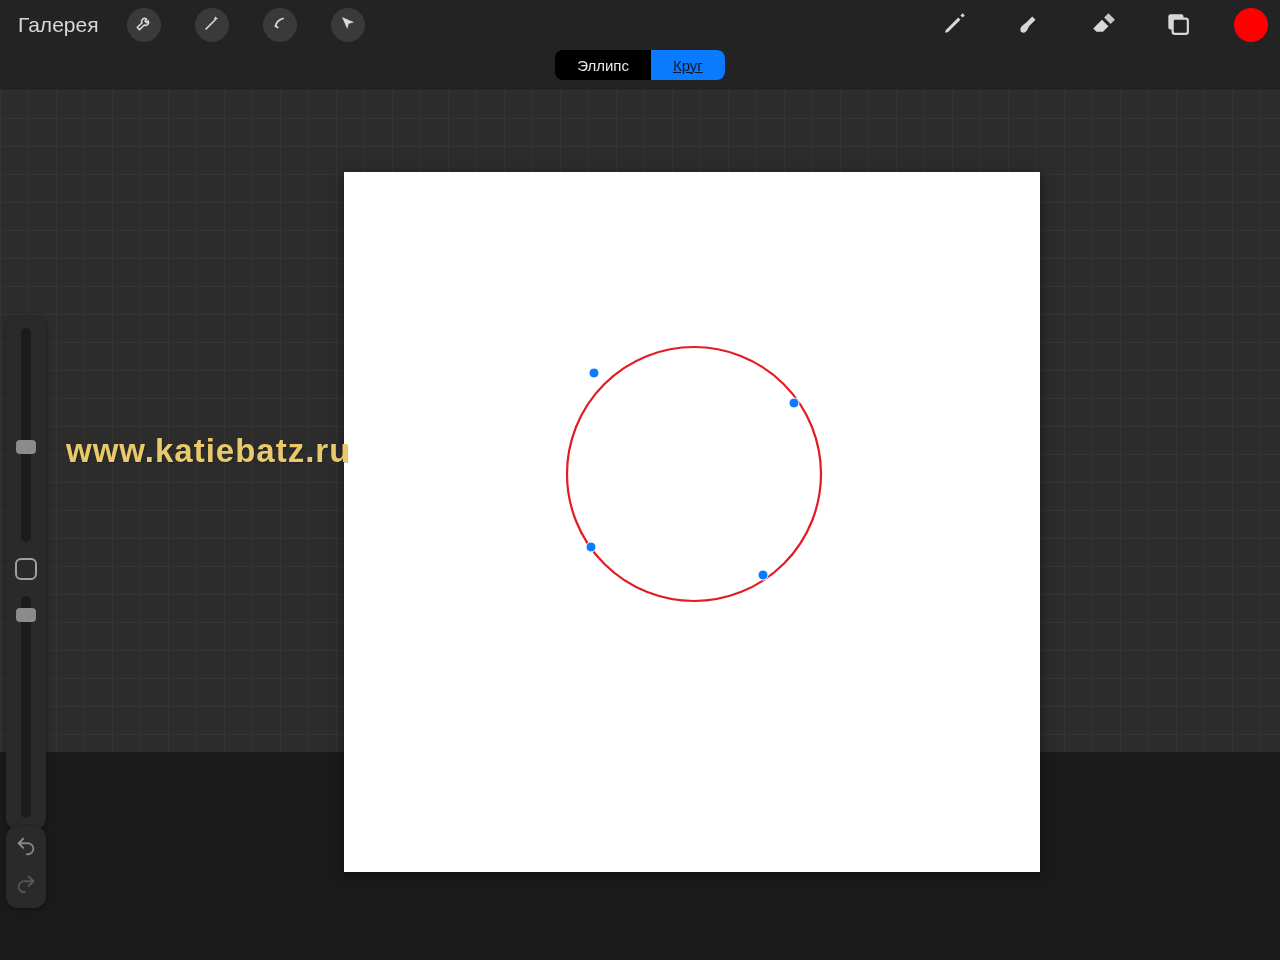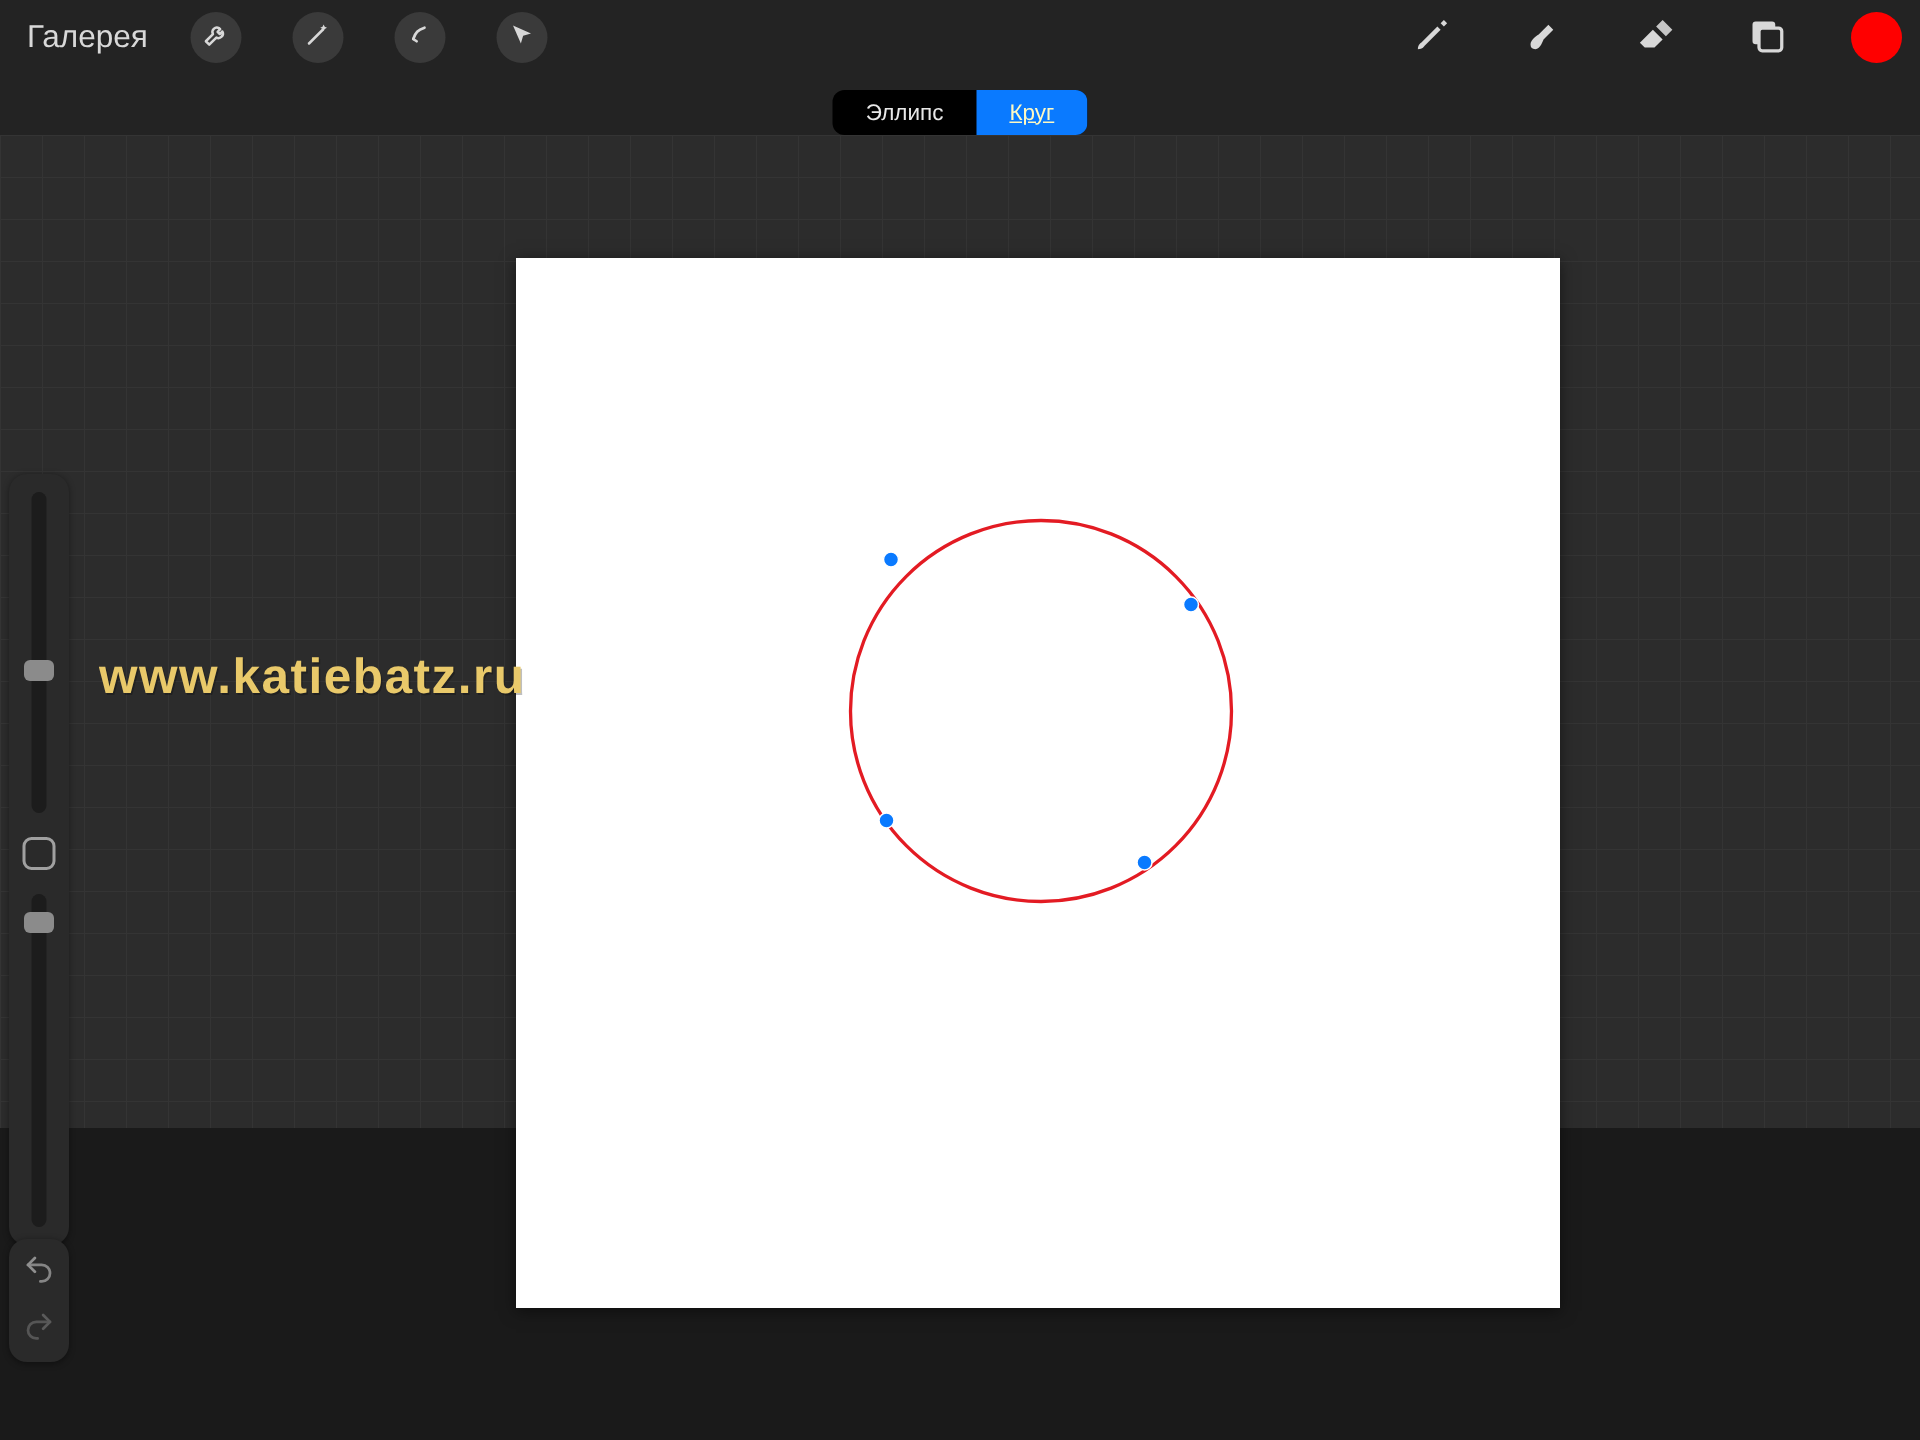--- a/index.html
+++ b/index.html
@@ -11,24 +11,24 @@
   .gallery-btn { color: #d8d8d8; font-size: 21px; font-weight: 400; padding: 4px 6px; cursor: pointer; }
   .tool-row-left { display: flex; align-items: center; margin-left: 22px; gap: 34px; }
   .tool-row-right { display: flex; align-items: center; margin-left: auto; gap: 40px; }
   .circ-btn { width: 34px; height: 34px; border-radius: 50%; background: #3a3a3a; display: flex; align-items: center; justify-content: center; cursor: pointer; }
   .circ-btn svg { width: 18px; height: 18px; }
   .plain-icon { width: 34px; height: 34px; display: flex; align-items: center; justify-content: center; cursor: pointer; }
   .plain-icon svg { width: 26px; height: 26px; }
   .color-btn { width: 34px; height: 34px; border-radius: 50%; cursor: pointer; }
 
   
-  .segbar { position: absolute; top: 50px; left: 0; right: 0; height: 40px; background: #232323; display: flex; align-items: flex-end; justify-content: center; }
+  .segbar { position: absolute; top: 50px; left: 0; right: 0; height: 40px; background: #232323; display: flex; align-items: flex-start; justify-content: center; }
   .seg { display: flex; background: #000; border-radius: 8px; overflow: hidden; height: 30px; }
   .seg-item { padding: 0 22px; display: flex; align-items: center; color: #e8e8e8; font-size: 15px; cursor: pointer; }
-  .seg-item.active { background: #0a7aff; color: #fef9c3; text-decoration: underline; }
+  .seg-item.active { background: #0a7aff; color: #0f172a; text-decoration: underline; }
 
   
   .stage { position: absolute; top: 90px; left: 0; right: 0; bottom: 0; background: #2c2c2c;
     background-image:
       linear-gradient(#343434 1px, transparent 1px),
       linear-gradient(90deg, #343434 1px, transparent 1px);
     background-size: 28px 28px;
     background-position: 0 0;
   }
 

